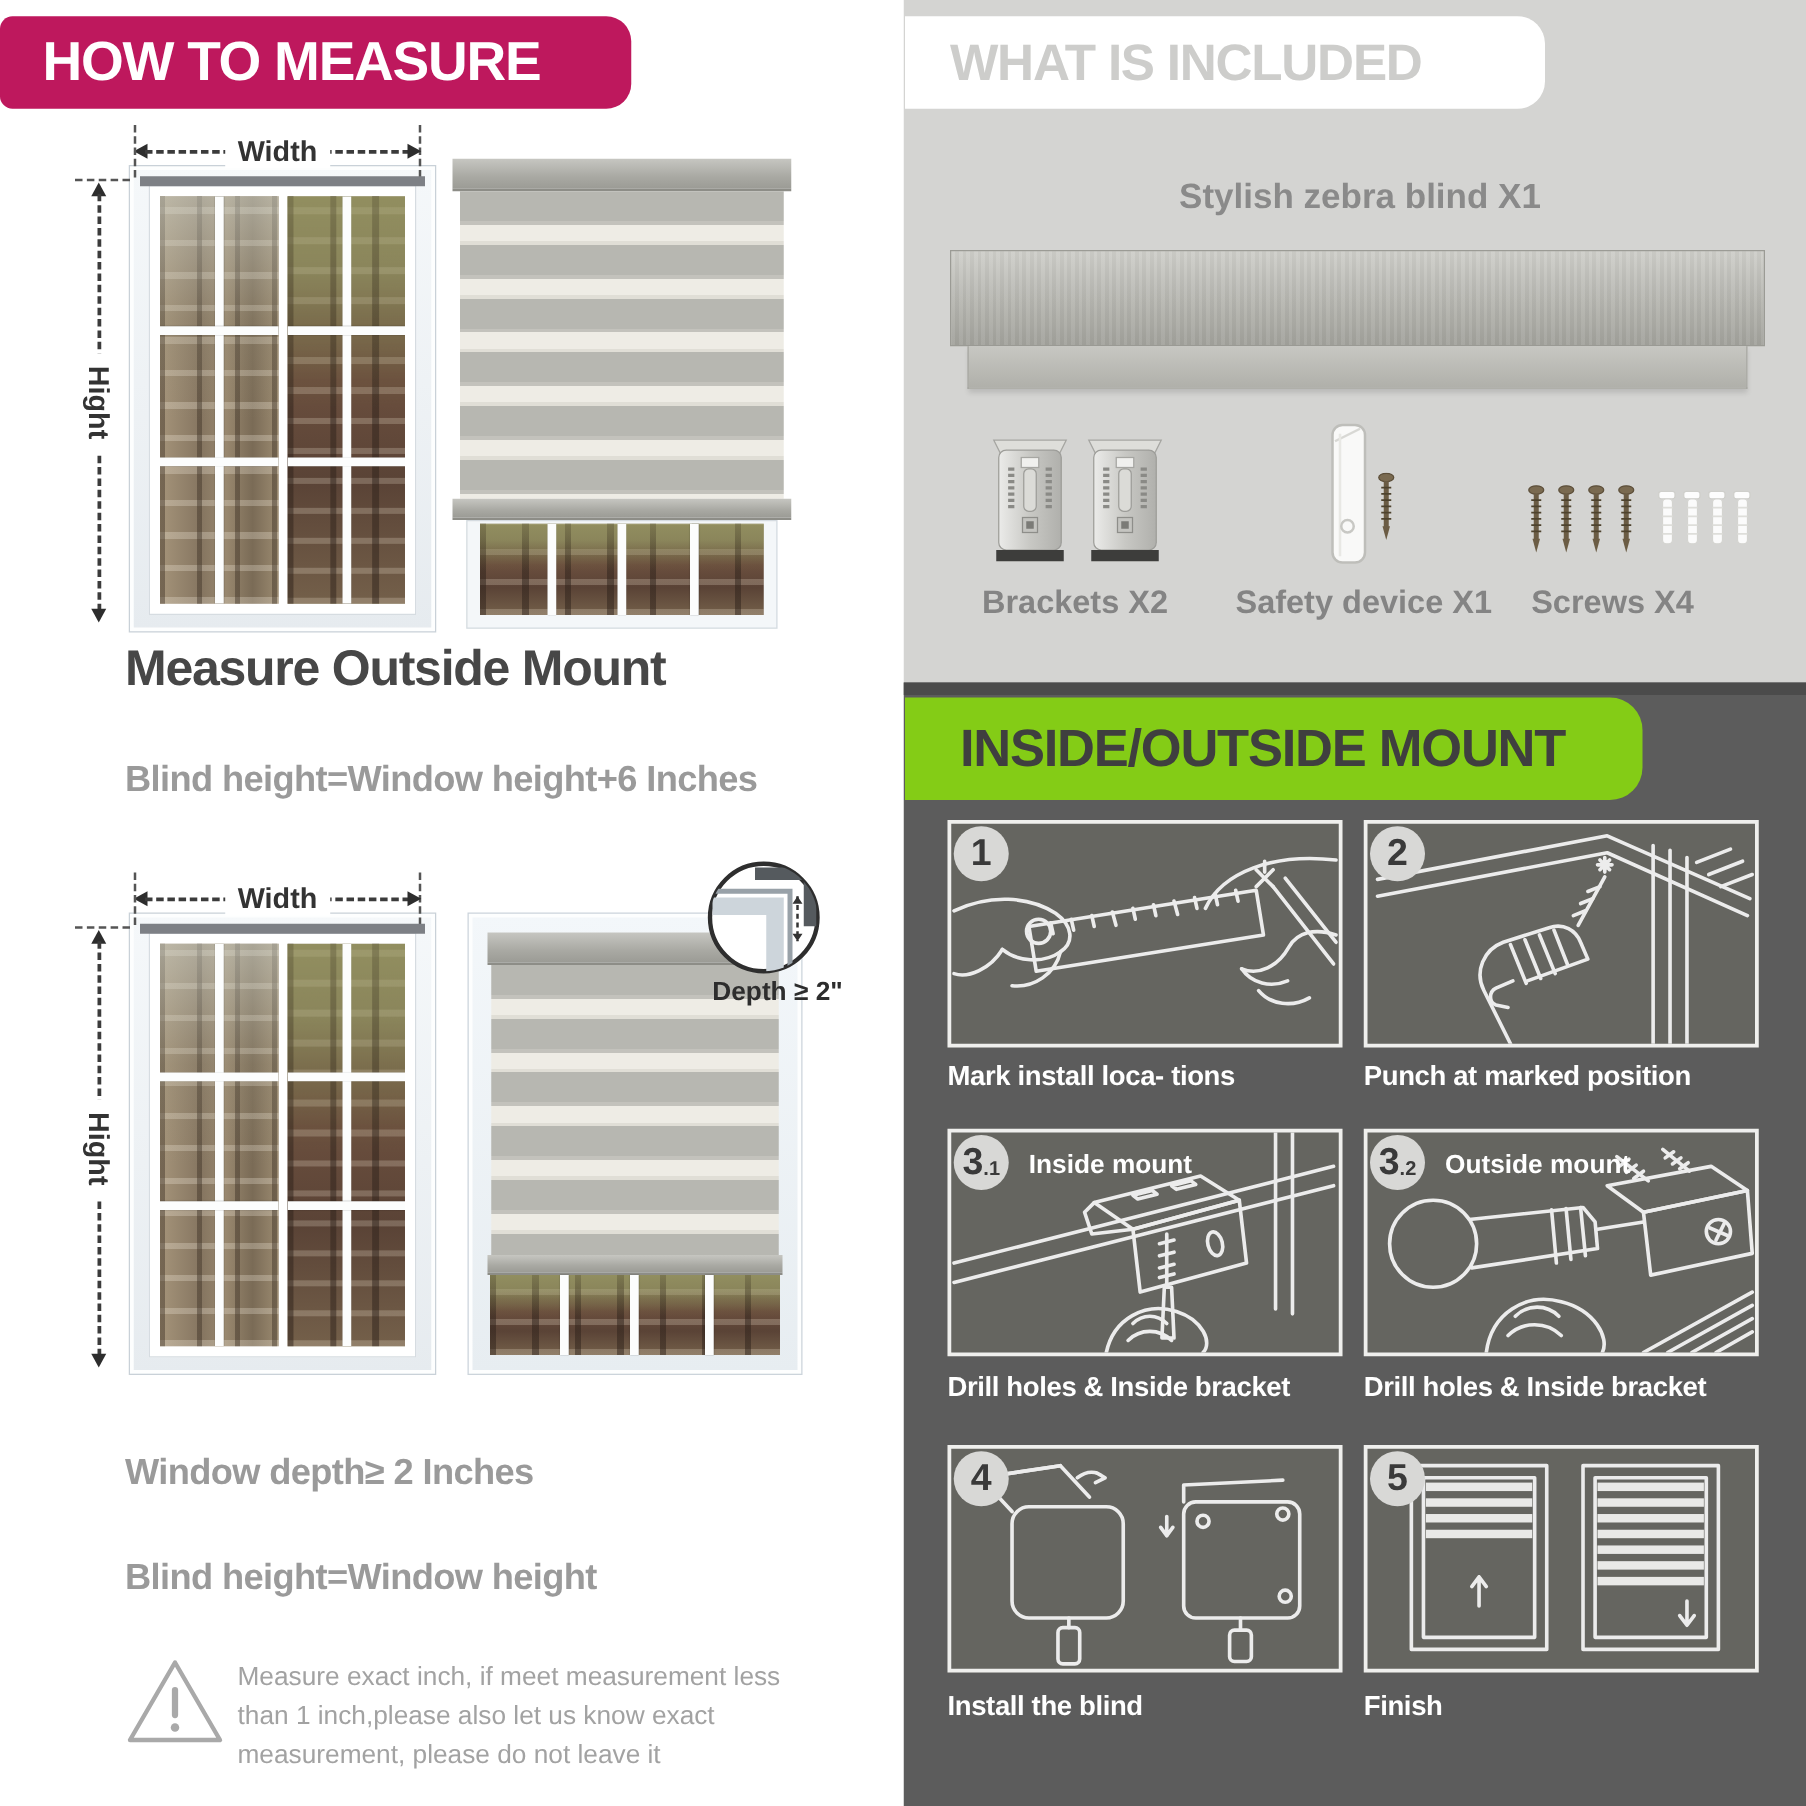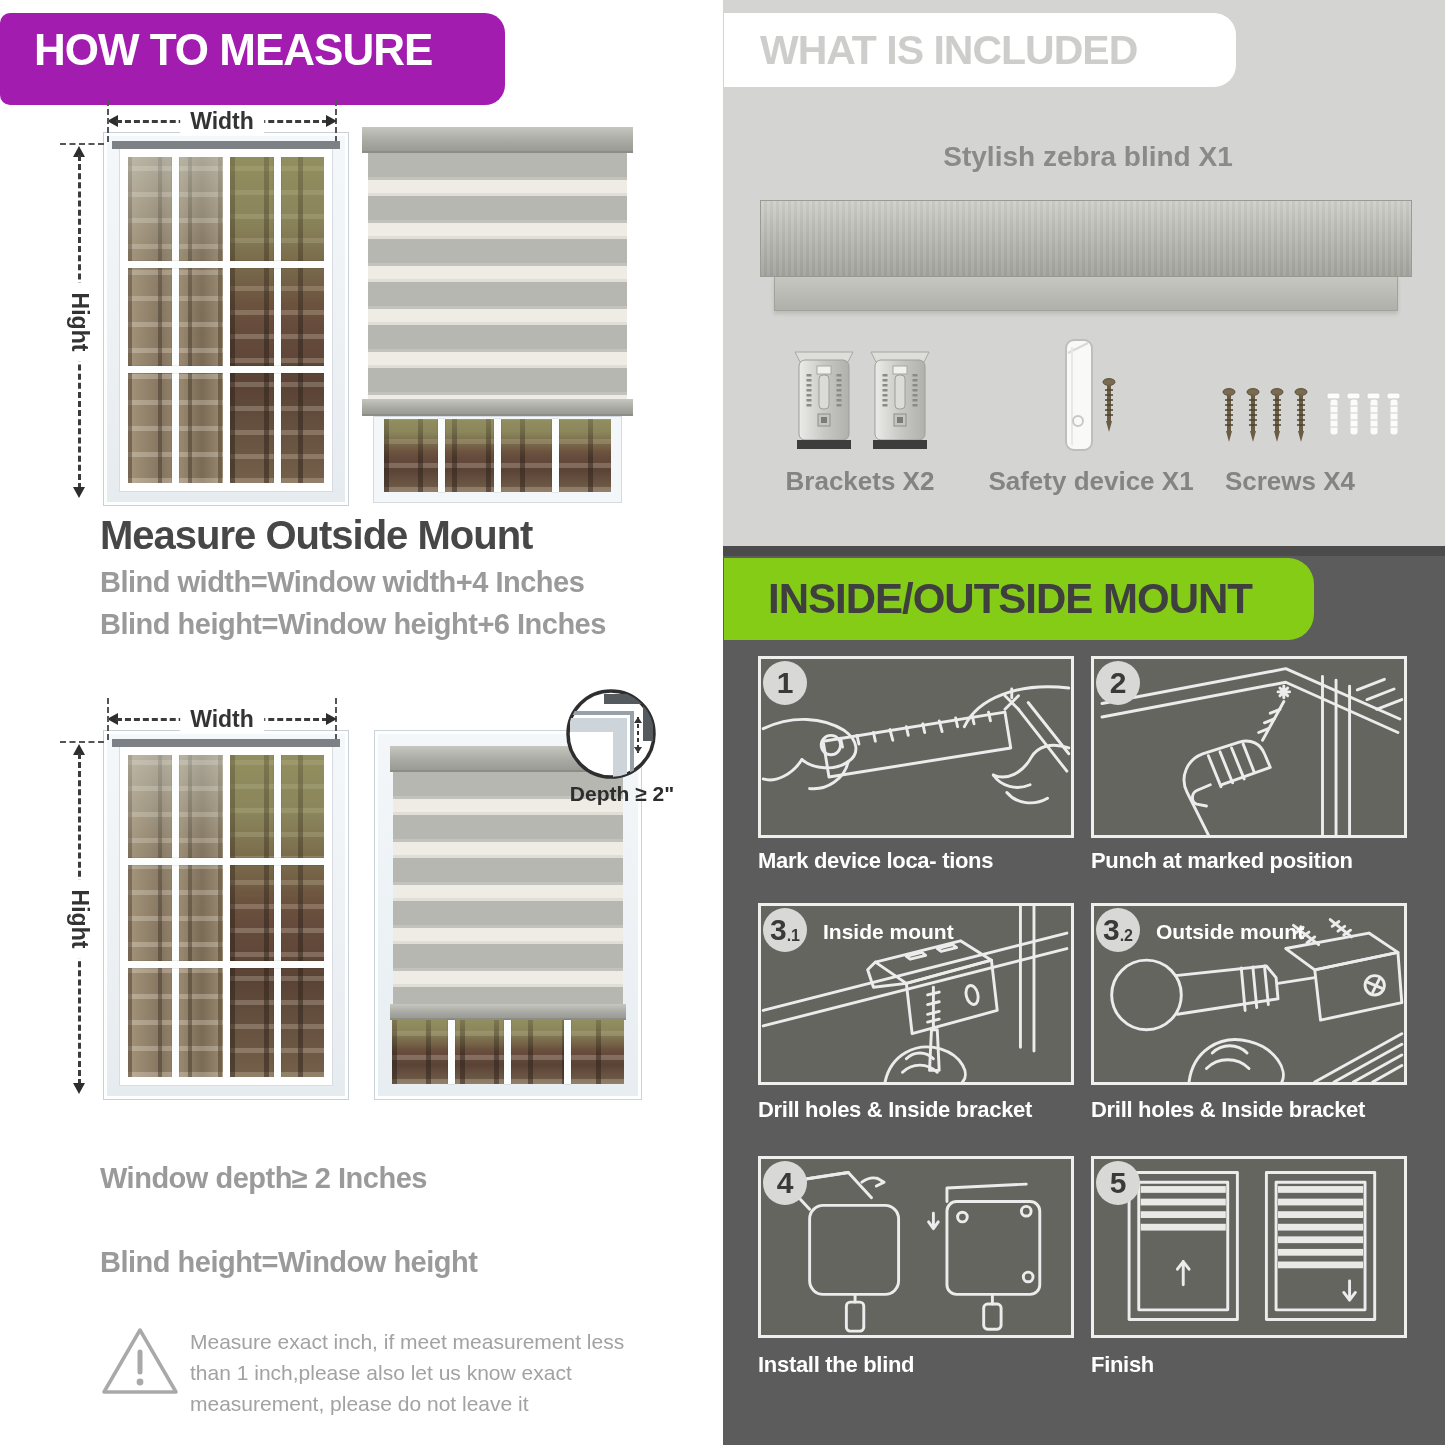--- a/index.html
+++ b/index.html
@@ -3,21 +3,21 @@
 <meta charset="utf-8">
 <style>
   html,body{margin:0;padding:0;background:#fff;}
   .canvas{
     position:relative;width:1445px;height:1445px;background:#ffffff;overflow:hidden;
     font-family:"Liberation Sans", sans-serif;
   }
   .abs{position:absolute;}
   
   .banner-left{
-    left:0;top:13px;width:505px;height:92px;background:#a21caf;
+    left:0;top:13px;width:505px;height:74px;background:#be185d;
     border-radius:10px 20px 20px 10px;color:#ffffff;font-weight:bold;font-size:44px;
     line-height:74px;padding-left:34px;box-sizing:border-box;letter-spacing:-1px;
   }
   .panel-light{left:723px;top:0;width:722px;height:546px;background:#d4d4d2;}
   .banner-included{
     left:724px;top:13px;width:512px;height:74px;background:#ffffff;
     border-radius:0 22px 22px 0;color:#cdcdcb;font-weight:bold;font-size:41px;
     line-height:74px;padding-left:36px;box-sizing:border-box;letter-spacing:-1px;
   }
   .panel-dark{left:723px;top:546px;width:722px;height:899px;background:#5c5c5c;}
@@ -132,21 +132,20 @@
     <div class="blind-under" style="left:11px;top:289px;width:249px;height:87px">
       <div class="ph photo-b">
         <div class="mv" style="left:24%"></div>
           <div class="mv" style="left:calc(50% - 4px)"></div>
           <div class="mv" style="left:74%"></div>
       </div>
     </div>
   </div>
 
   <div class="abs h-title" style="left:100px;top:513px">Measure Outside Mount</div>
-  <div class="abs h-line" style="left:100px;top:566px">Blind width=Window width+4 Inches</div>
   <div class="abs h-line" style="left:100px;top:608px">Blind height=Window height+6 Inches</div>
 
   <div class="window-fig" style="left:103px;top:730px;width:244px;height:368px">
     <div class="wf-lintel"></div>
     <div class="wf-inner">
       <div class="pane photo-a">
         <div class="mv" style="left:calc(50% - 3px)"></div>
           <div class="mh" style="top:32%"></div>
           <div class="mh" style="top:64%"></div>
       </div>
@@ -337,21 +336,21 @@
         <path d="M40,104 C30,120 12,128 0,124"></path>
         <path d="M88,106 C84,124 66,136 48,134"></path>
         <circle cx="70" cy="89" r="10"></circle>
       </g>
     </svg>
     <div class="badge">
         <span>1</span>
         <span class="sub"></span>
       </div>
   </div>
-  <div class="step-cap" style="left:758px;top:848px">Mark device loca- tions</div>
+  <div class="step-cap" style="left:758px;top:848px">Mark install loca- tions</div>
 
   <div class="step-box" style="left:1091px;top:656px">
     <svg viewBox="0 0 316 182">
       <g class="sline">
         <path d="M6,46 L196,10 L314,62"></path>
         <path d="M6,60 L196,24 L312,76"></path>
         <path d="M234,18 V182 M248,22 V182 M262,28 V182"></path>
         <path d="M270,32 l28,-11 M280,42 l28,-11 M290,52 l26,-10"></path>
         <path d="M116,182 L94,138 C86,122 94,104 110,98 L148,86 C160,82 170,88 174,98 L180,112 L130,130"></path>
         <path d="M116,100 l13,32 M128,96 l13,32 M140,92 l13,32 M152,88 l11,28"></path>

